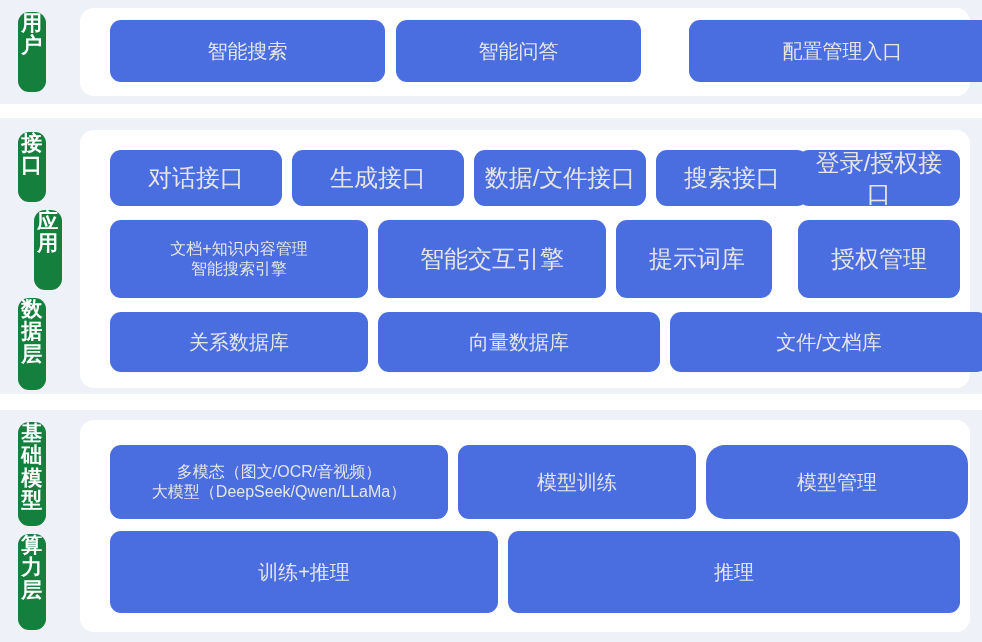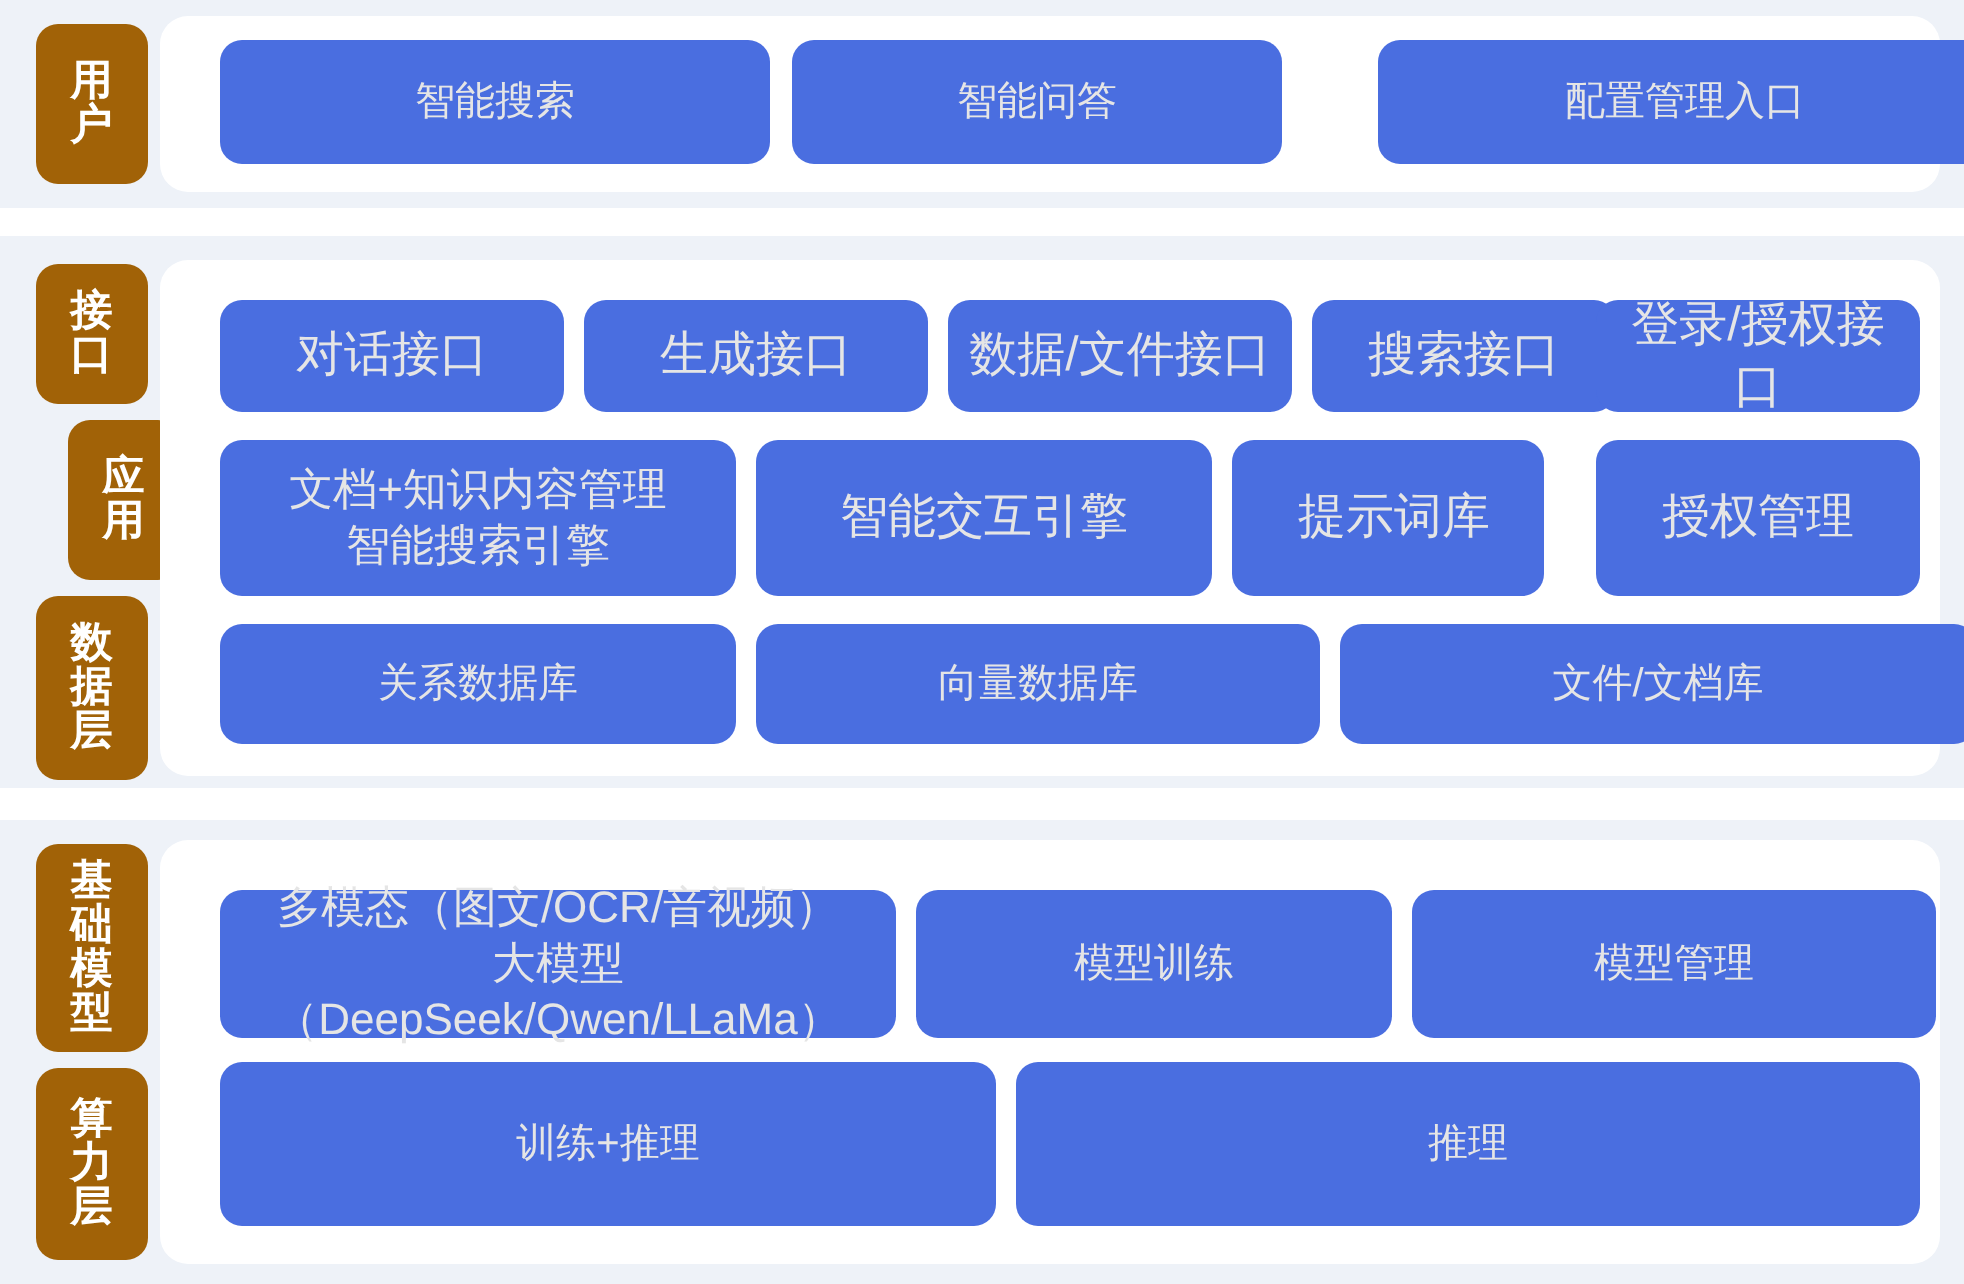--- a/index.html
+++ b/index.html
@@ -24,26 +24,25 @@
   }
   .gap {
     position: absolute;
     left: 0; width: 982px;
     background: #ffffff;
   }
 
   
   .side-tab {
     position: absolute;
-    width: 56px;
-    background: #a16207;
+    width: 28px;
+    background: #15803d;
     border-radius: 11px;
     color: #ffffff;
     display: flex;
-    align-items: center;
     justify-content: center;
     font-size: 21px;
     font-weight: bold;
     line-height: 1.06;
     letter-spacing: 0.5px;
     text-align: center;
     writing-mode: horizontal-tb;
     word-break: break-all;
     padding: 0 8px;
   }
@@ -65,21 +64,21 @@
     display: flex;
     align-items: center;
     justify-content: center;
     text-align: center;
     font-size: 20px;
     line-height: 1.3;
     padding: 2px 6px;
     white-space: pre-line;
   }
   .box.small { font-size: 24px; }
-  .box.two-line { font-size: 22px; line-height: 1.28; }
+  .box.two-line { font-size: 16px; line-height: 1.28; }
 </style>
 </head>
 <body>
 
 <div id="diagram">
 
   <div class="band" style="top:0;height:104px;"></div>
   <div class="gap" style="top:104px;height:14px;"></div>
   <div class="band" style="top:118px;height:276px;"></div>
   <div class="gap" style="top:394px;height:16px;"></div>
@@ -127,18 +126,18 @@
   </div>
   <div class="side-tab" style="top:534px;left:18px;height:96px;">
     <span>算力层</span>
   </div>
 
   <div class="panel" style="top:420px;left:80px;width:890px;height:212px;"></div>
 
   <div class="box two-line" style="top:445px;left:110px;width:338px;height:74px;">多模态（图文/OCR/音视频）
 大模型（DeepSeek/Qwen/LLaMa）</div>
   <div class="box" style="top:445px;left:458px;width:238px;height:74px;">模型训练</div>
-  <div class="box" style="top:445px;left:706px;width:262px;height:74px;">模型管理</div>
+  <div class="box" style="top:445px;left:706px;width:262px;height:74px;border-radius:19px;">模型管理</div>
 
   <div class="box" style="top:531px;left:110px;width:388px;height:82px;">训练+推理</div>
   <div class="box" style="top:531px;left:508px;width:452px;height:82px;">推理</div>
 
 </div>
 
 </body></html>

